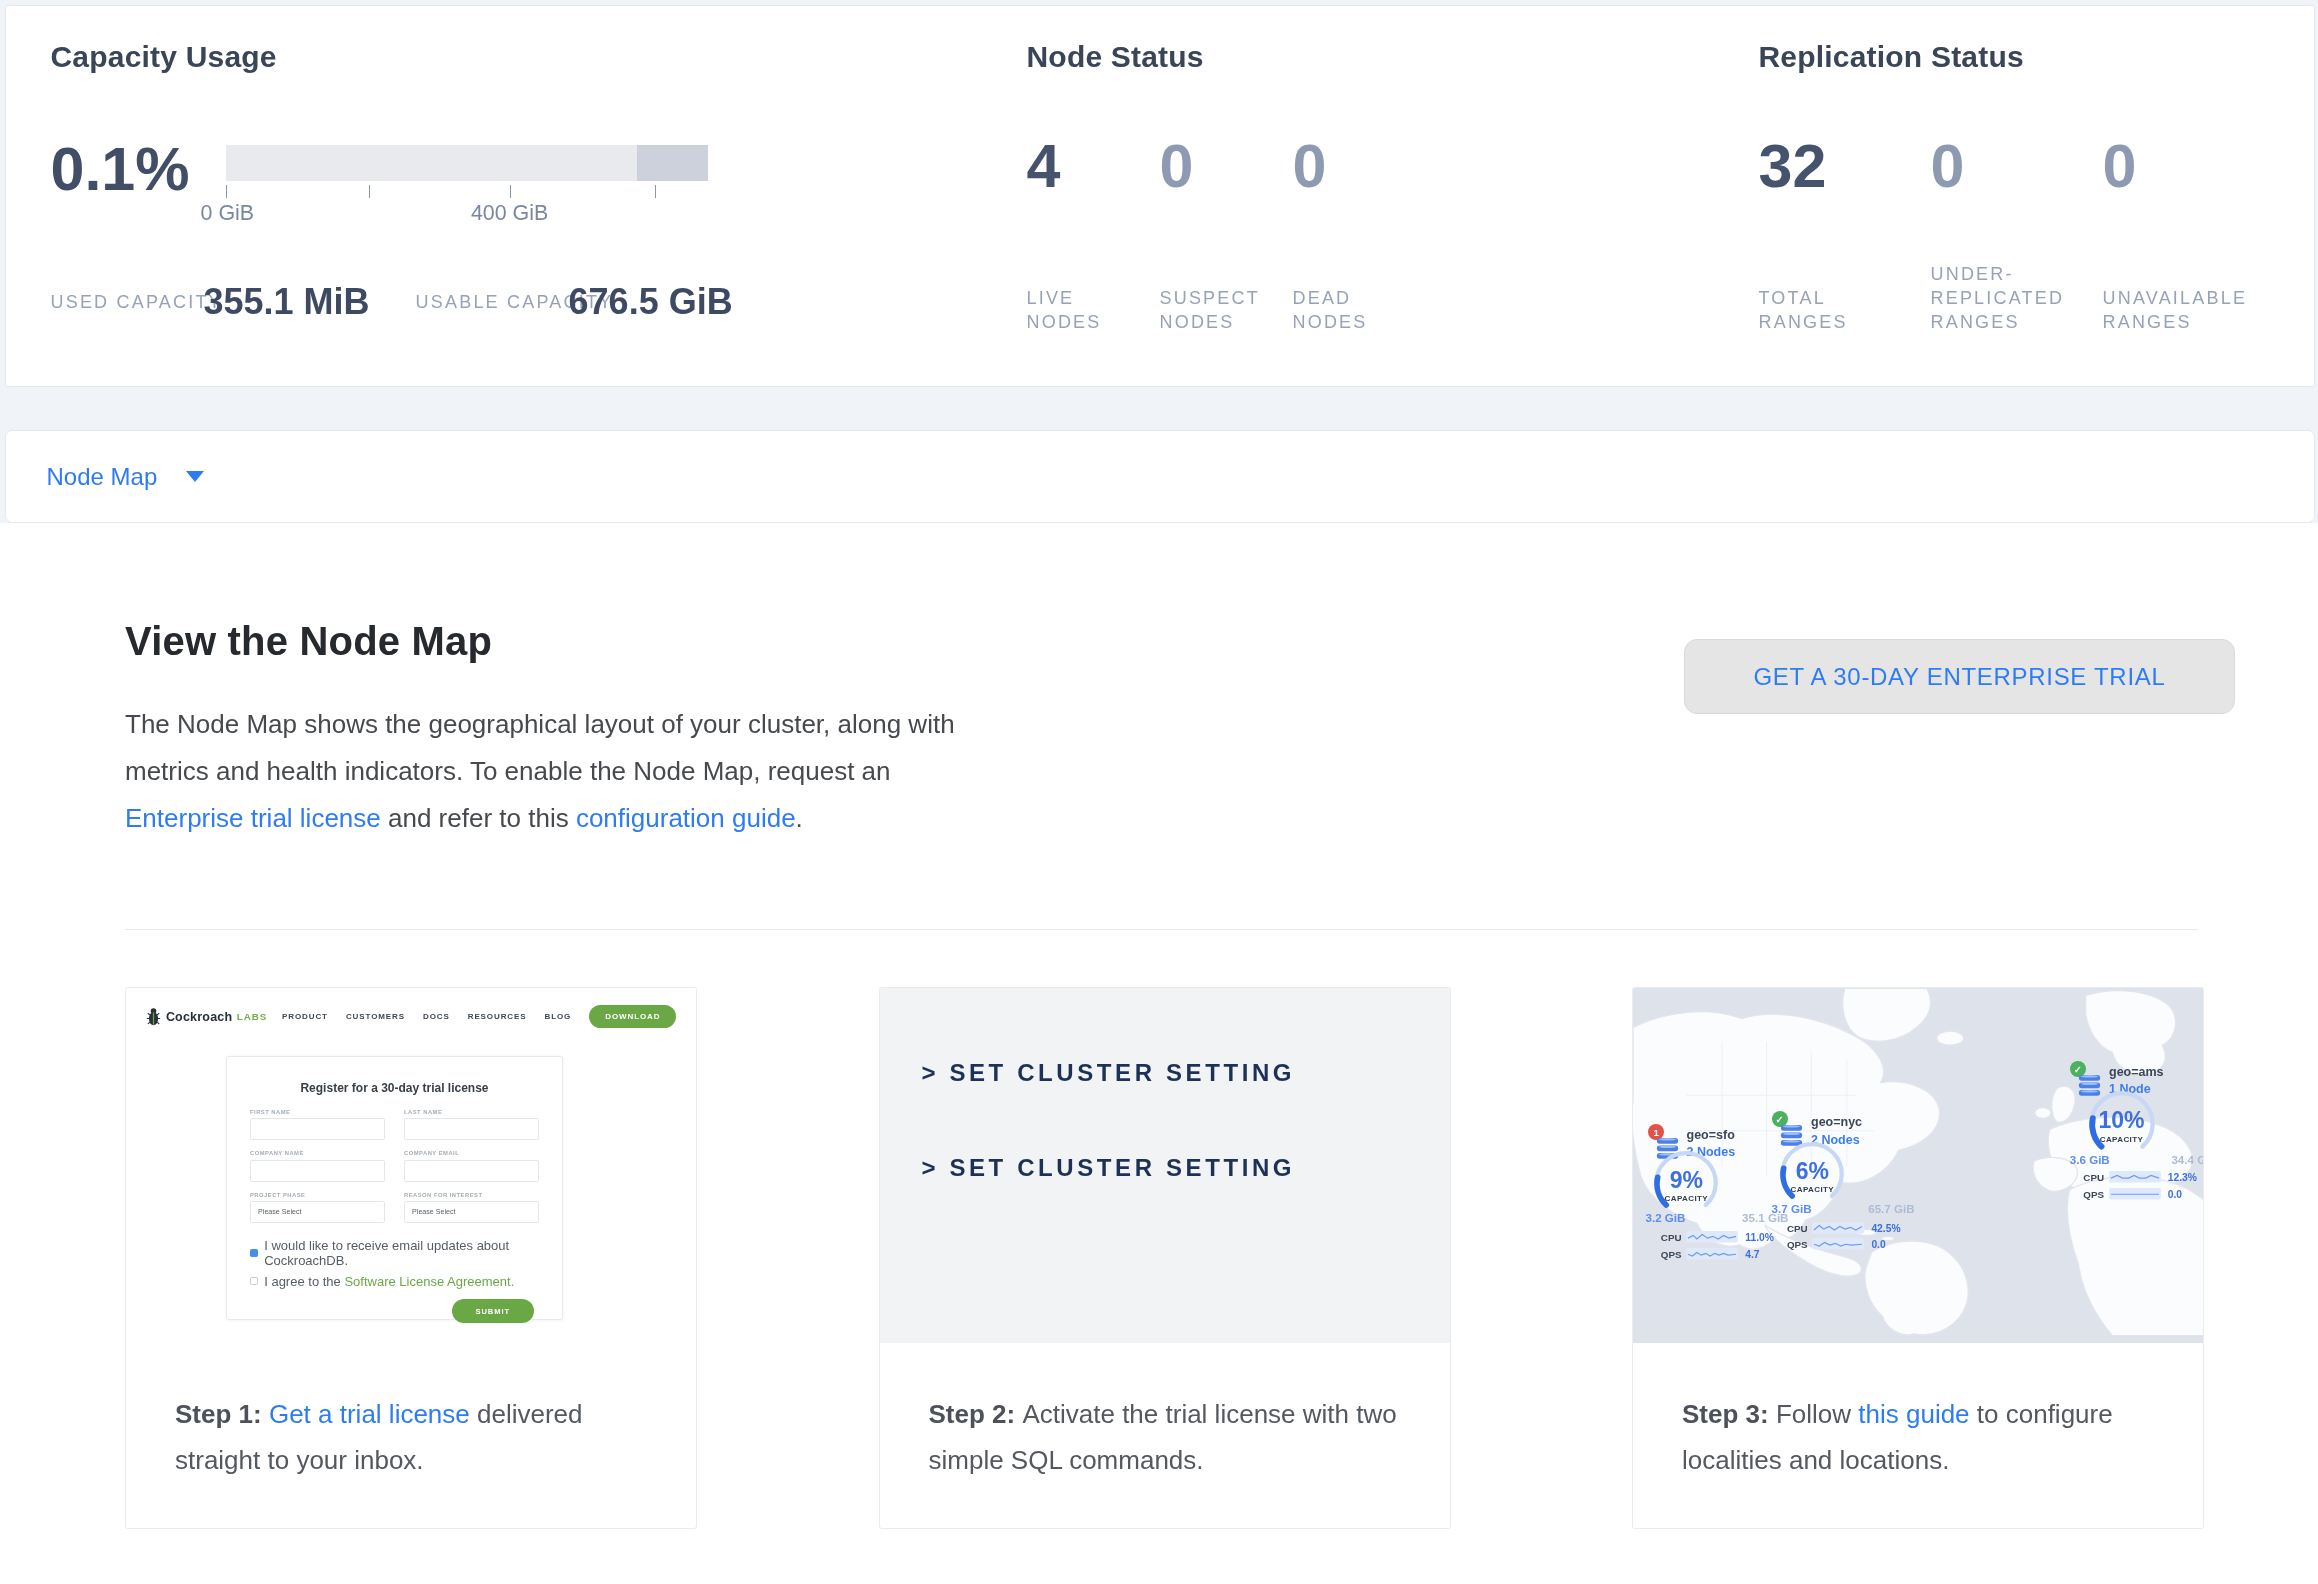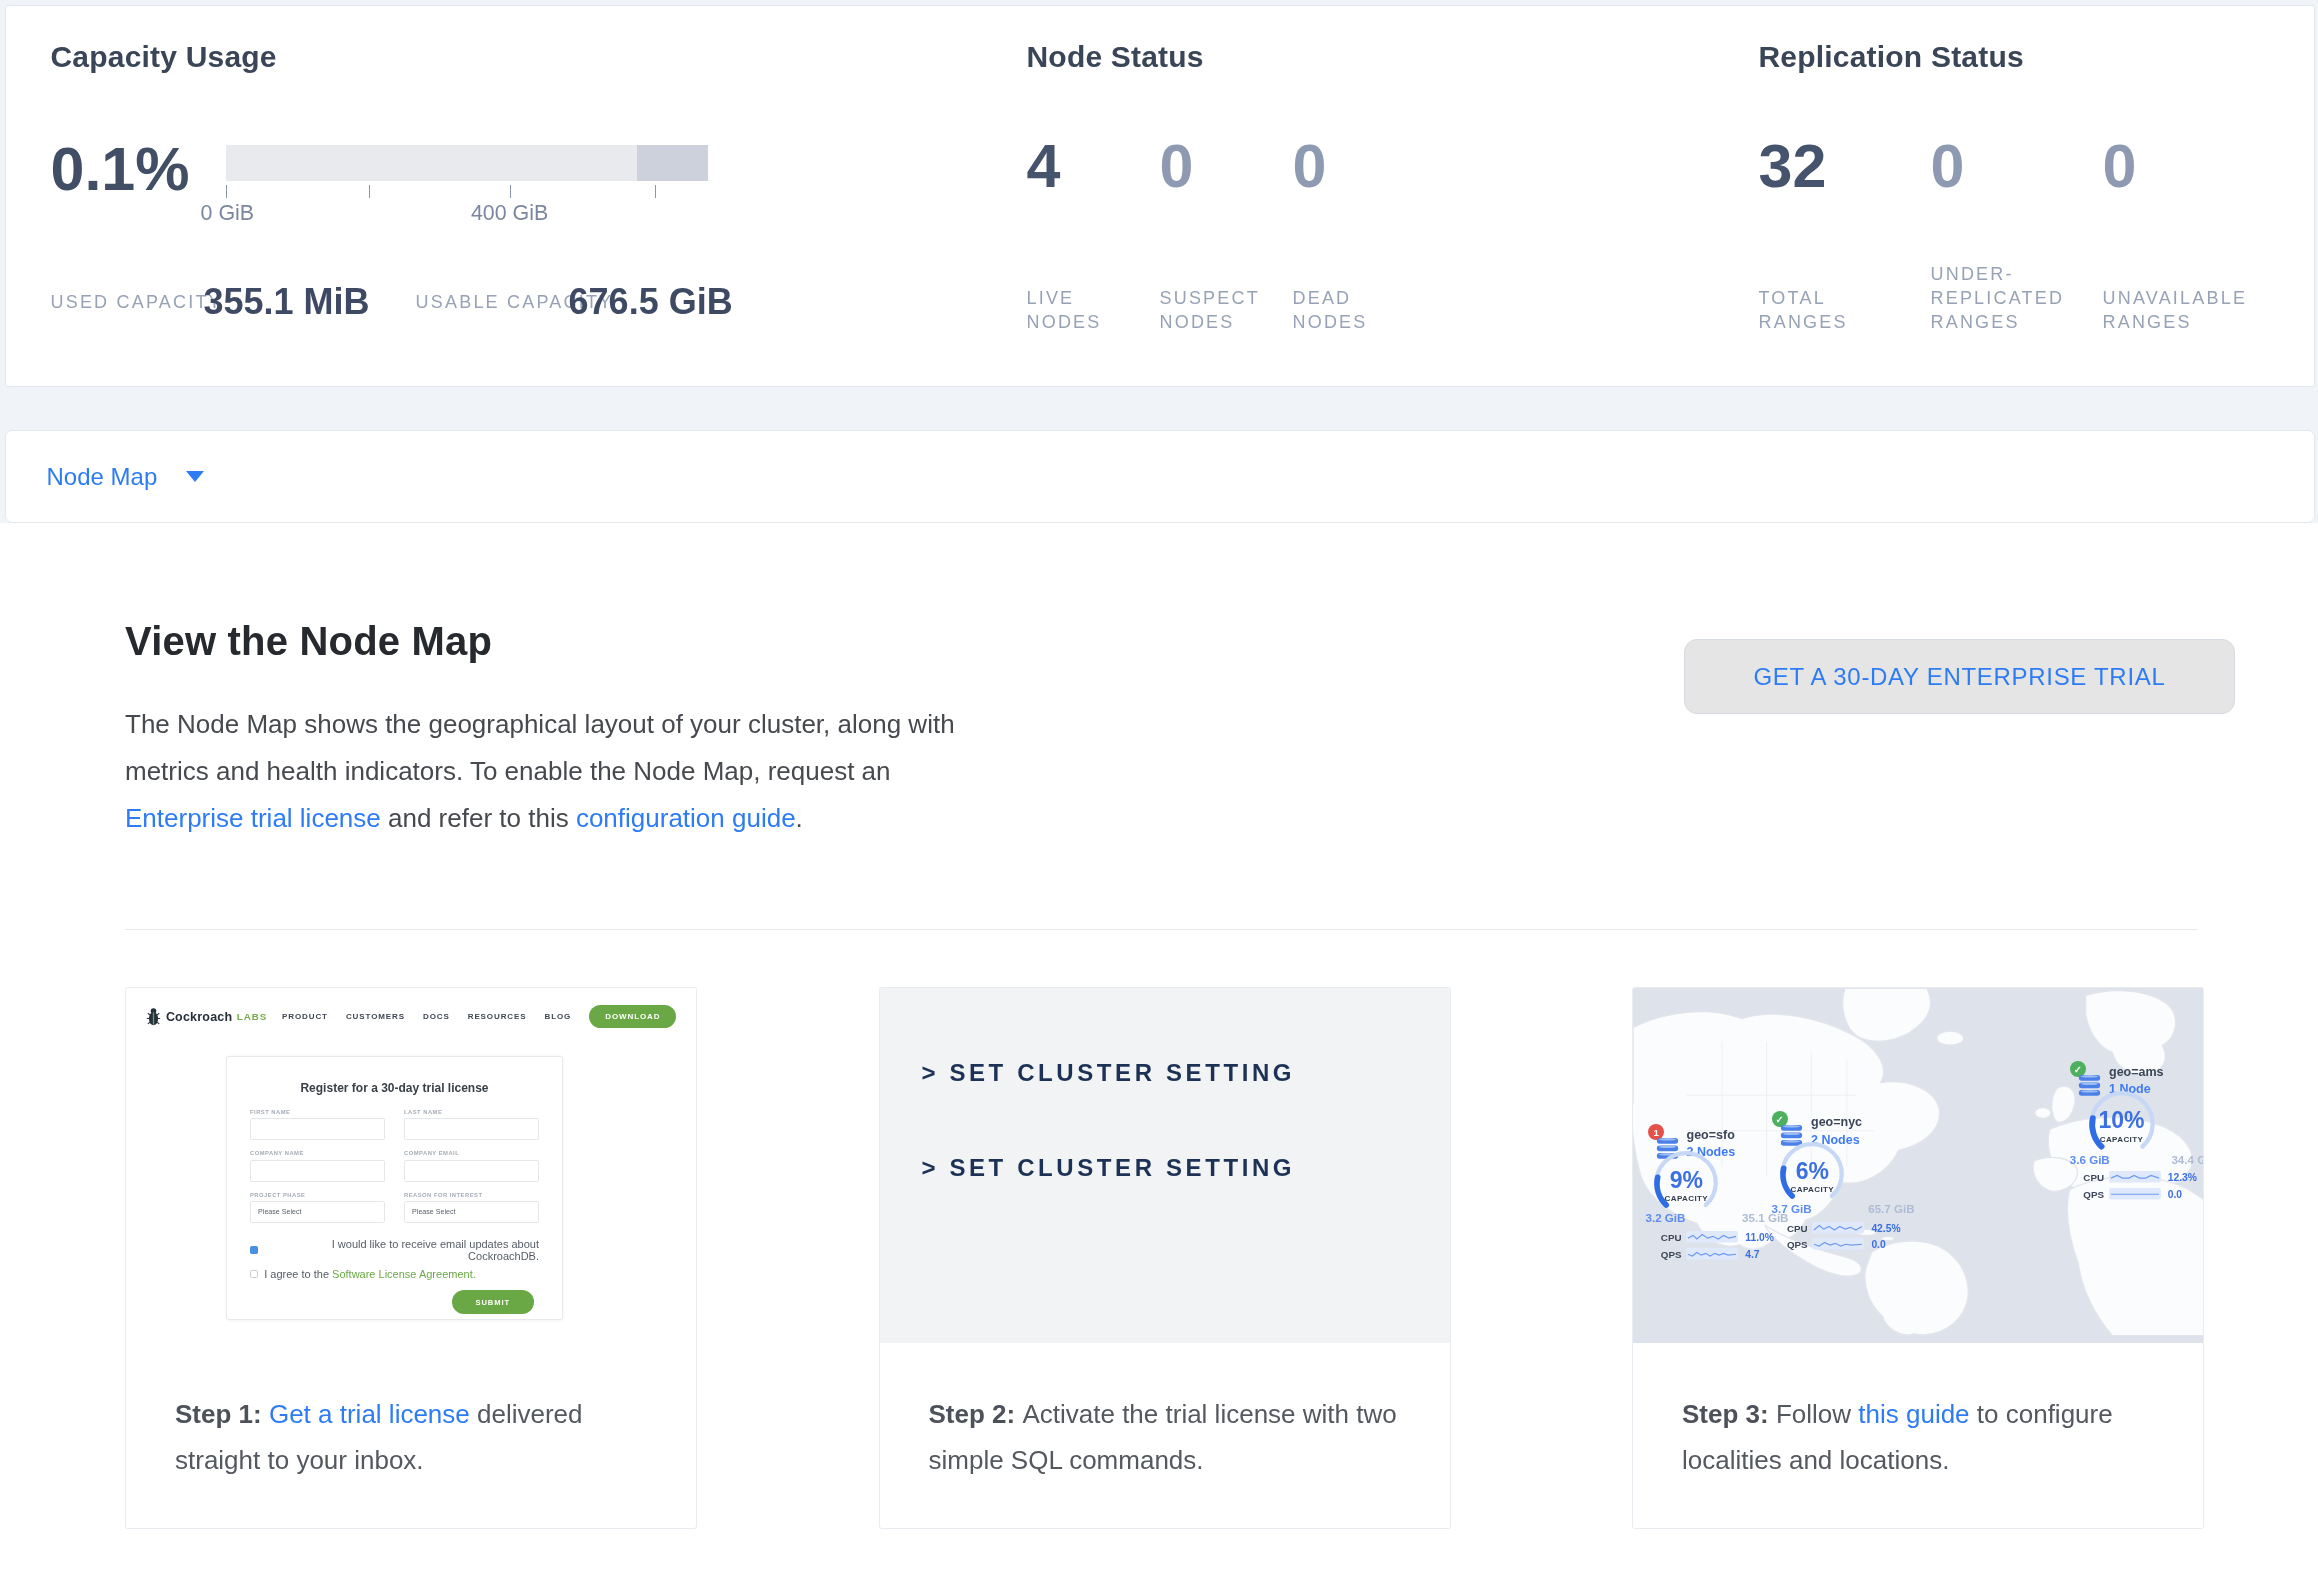--- a/index.html
+++ b/index.html
@@ -84,21 +84,21 @@
   .mini-grid { display:flex; flex-wrap:wrap; justify-content:space-between; margin-top:14.3px; }
   .mini-field { width:135px; margin-bottom:9.8px; }
   .mini-field-label { font-size:5.8px; font-weight:bold; color:#a4acb6; letter-spacing:0.5px; margin-bottom:3.6px; }
   .mini-input { height:22px; border:0.9px solid #e4e6e9; border-radius:1.8px; background:#fff; }
   .mini-select { height:22px; border:0.9px solid #e4e6e9; border-radius:1.8px; background:#fff;
                  font-size:7.1px; color:#5a616b; display:flex; align-items:center; padding-left:7.1px; }
   .mini-cb-row { display:flex; align-items:center; margin-top:5.3px; }
   .mini-cb { width:8px; height:8px; border-radius:1.8px; margin-right:6.2px; flex:none; }
   .mini-cb.checked { background:#4a90e2; }
   .mini-cb.empty { background:#fff; border:0.9px solid #c9cdd2; }
-  .mini-cb-text { font-size:11px; color:#565d66;text-align:right; }
+  .mini-cb-text { font-size:13px; color:#565d66; }
   .mini-cb-text .green { color:#6aa845; }
   .mini-submit { margin-top:10.7px; margin-left:auto; margin-right:5.3px; width:82px; height:24px; background:#6aa845;
                  border-radius:12.5px; color:#fff; font-size:7.6px; font-weight:bold; letter-spacing:0.9px;
                  display:flex; align-items:center; justify-content:center; }
 
   
   .sql-panel { position:absolute; inset:0; background:#f1f3f4; padding:62px 0 0 42px; }
   .sql-line { font-size:24px; font-weight:bold; letter-spacing:3.6px; color:#1d3156; line-height:45px; white-space:nowrap; }
   .sql-line.green { color:#4c8a33; margin-left:80px; }
   .sql-gap { height:50px; }

